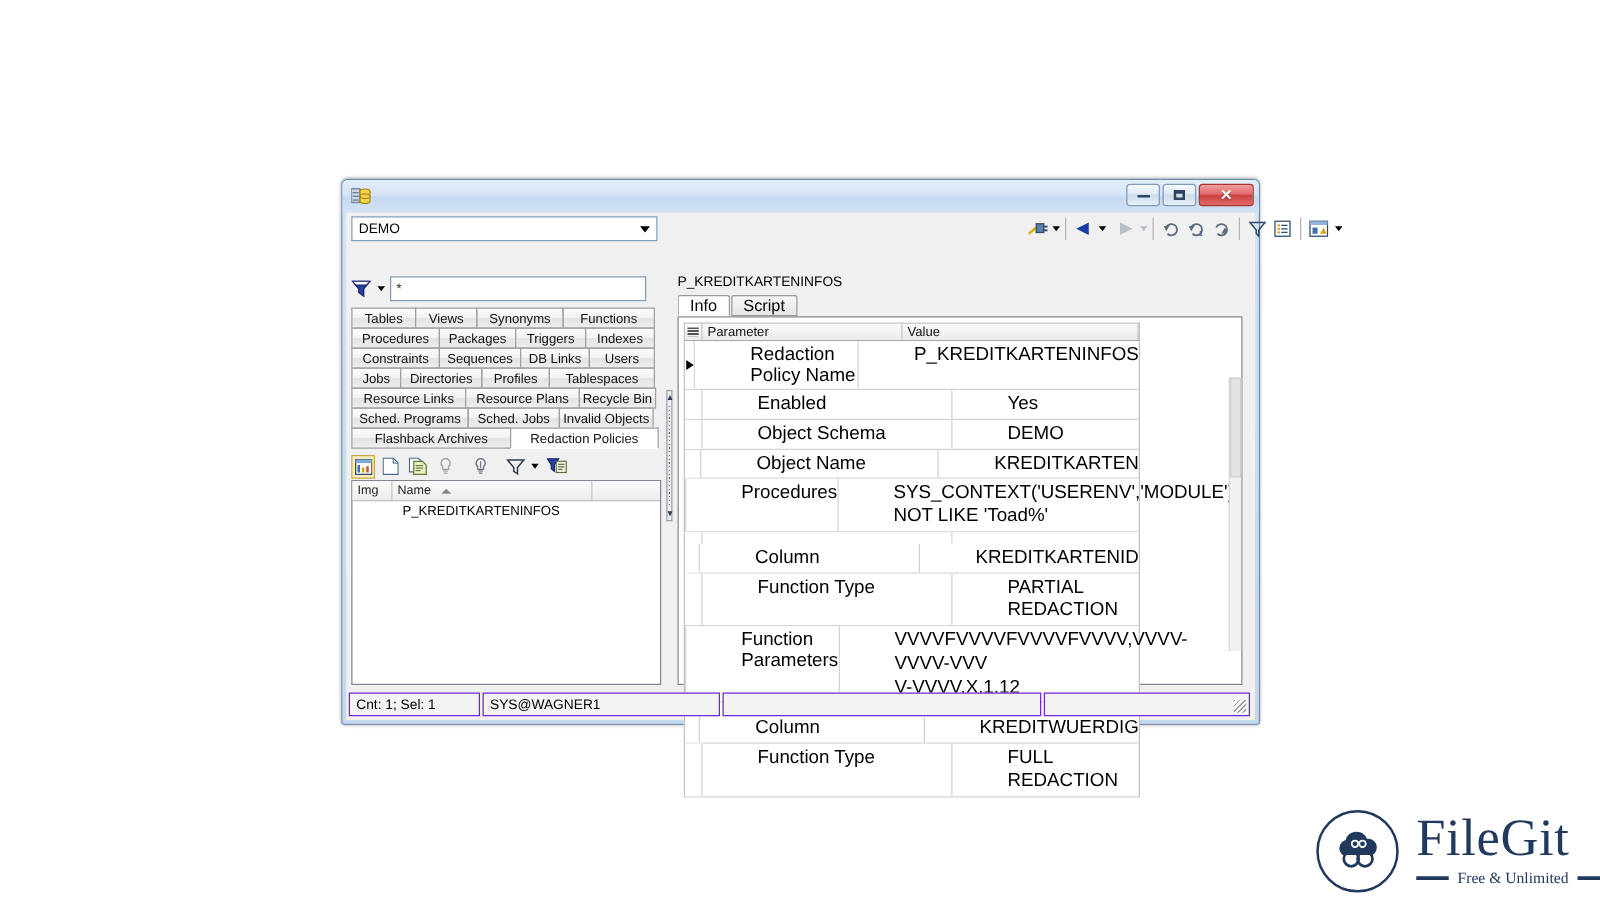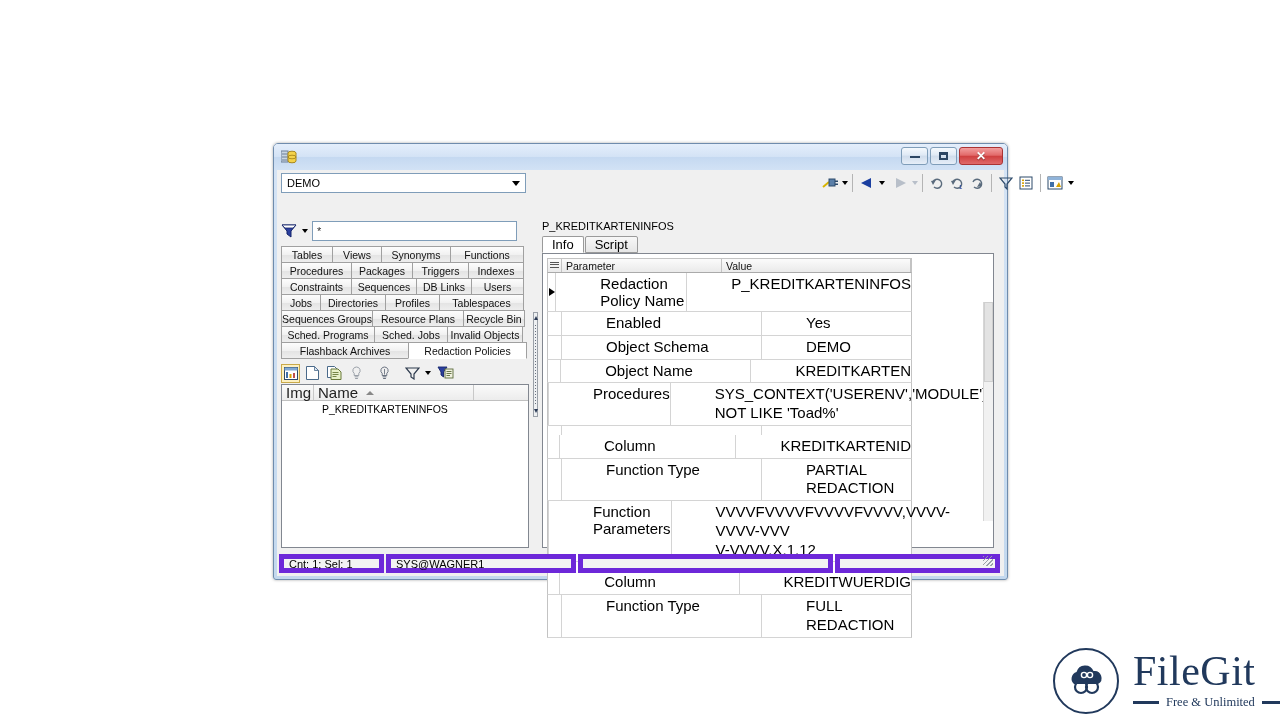--- a/index.html
+++ b/index.html
@@ -112,21 +112,21 @@
   #list-box {
     margin-top: 3px;
     border: 1px solid #828790;
     background: #fff;
     position: absolute; left: 0; right: 0; top: 135px; bottom: 0;
   }
   #list-head {
     display: flex; height: 16px;
     background: linear-gradient(to bottom,#fafafa 0%,#ececec 100%);
     border-bottom: 1px solid #c0c0c0;
-    font-size: 15px; color: #222;
+    font-size: 10px; color: #222;
   }
   .lh-cell { border-right: 1px solid #c8c8c8; display: flex; align-items: center; padding: 0 4px; }
   #lh-img { width: 32px; }
   #lh-name { width: 160px; gap: 4px; }
   .sort-asc { width: 0;height: 0;border-left: 4px solid transparent;border-right: 4px solid transparent;border-bottom: 4px solid #888; margin-left: 4px;}
   #list-rows { font-size: 10.5px; }
   .list-row { height: 15px; display: flex; align-items: center; padding-left: 40px; color: #000; }
 
   
   #splitter {
@@ -182,21 +182,21 @@
     position: absolute; right: 0px; top: 48px; width: 10px; bottom: 26px;
     background: #f1f1f1; border-left: 1px solid #d6d6d6;
   }
   #panel-vscroll .thumb { position:absolute; left:0; right:0; top:0; height: 80px; background:#e3e3e3; border:1px solid #cfcfcf; }
 
   
   #status-bar {
     position: absolute; left: 2px; right: 2px; bottom: 3px; height: 19px;
     display: flex; align-items: stretch; font-size: 11px; color: #000;
   }
-  .sb-cell { border: 5px solid #6d28d9; background:#f3f3f3; display:flex; align-items:center; padding: 0 5px; margin-right: 2px; }
+  .sb-cell { border: 1px solid #6d28d9; background:#f3f3f3; display:flex; align-items:center; padding: 0 5px; margin-right: 2px; }
   #sb-cnt { width: 105px; }
   #sb-user { width: 190px; }
   #sb-mid { flex: 1; }
   #sb-right { width: 165px; position: relative; }
   .grip { position:absolute; right:2px; bottom:2px; width:10px;height:10px;
     background: repeating-linear-gradient(135deg,#9aa0a8 0 1px, transparent 1px 3px); }
 
   
   #logo { position: absolute; left: 1053px; top: 648px; display: flex; align-items: center; }
   #logo-circle {
@@ -436,21 +436,21 @@
             <div class="tabbtn" style="width: 56px;">DB Links</div>
             <div class="tabbtn" style="width: 53px;">Users</div>
           </div>
           <div class="tabrow">
             <div class="tabbtn" style="width: 40px;">Jobs</div>
             <div class="tabbtn" style="width: 66px;">Directories</div>
             <div class="tabbtn" style="width: 55px;">Profiles</div>
             <div class="tabbtn" style="width: 85px;">Tablespaces</div>
           </div>
           <div class="tabrow">
-            <div class="tabbtn" style="width: 92px;">Sequences Groups</div>
+            <div class="tabbtn" style="width: 92px;">Resource Links</div>
             <div class="tabbtn" style="width: 92px;">Resource Plans</div>
             <div class="tabbtn" style="width: 62px;">Recycle Bin</div>
           </div>
           <div class="tabrow">
             <div class="tabbtn" style="width: 94px;">Sched. Programs</div>
             <div class="tabbtn" style="width: 74px;">Sched. Jobs</div>
             <div class="tabbtn" style="width: 76px;">Invalid Objects</div>
           </div>
           <div class="tabrow">
             <div class="tabbtn" style="width: 128px;">Flashback Archives</div>

